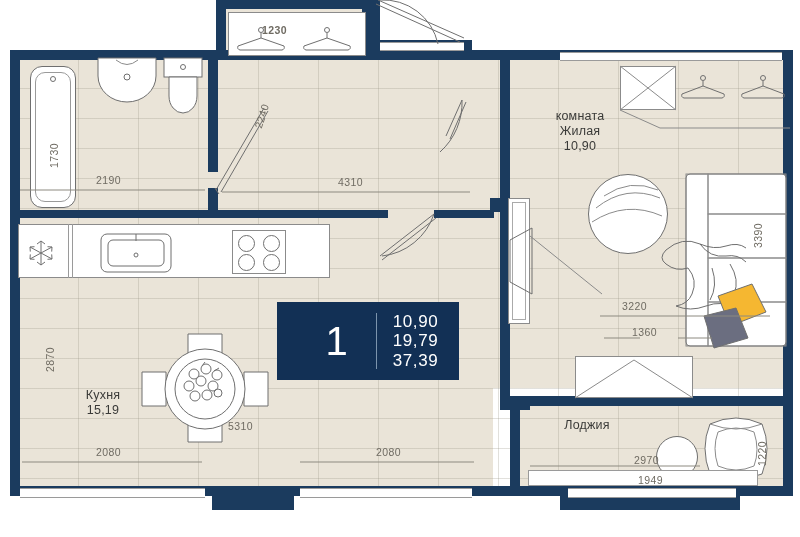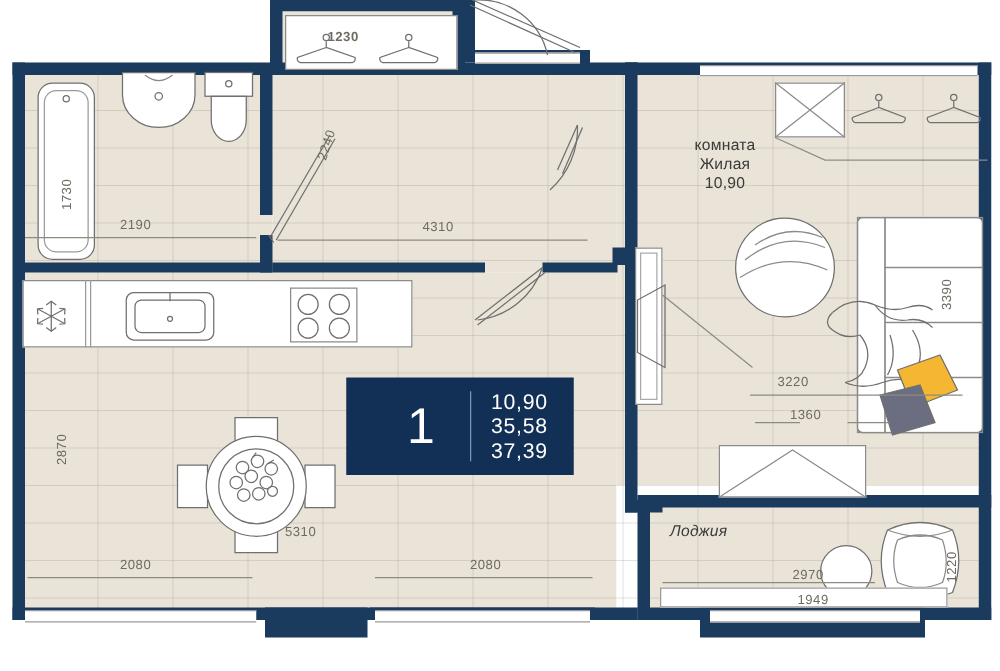--- a/index.html
+++ b/index.html
@@ -274,22 +274,26 @@
   <div class="white" style="left:528px;top:470px;width:230px;height:16px;border:1px solid #9a9a9a;box-sizing:border-box;"></div>
 
 
 
   <div class="lbl" style="left:500px;top:109px;width:160px;">
     <span class="n">комната</span>
     <span class="n">Жилая</span>
     <span class="n">10,90</span>
   </div>
 
-
-  <div class="lbl" style="left:494px;top:418px;width:130px;font-style:italic;">
+  <div class="lbl" style="left:48px;top:388px;width:110px;">
+    <span class="n">Кухня</span>
+    <span class="n">15,19</span>
+  </div>
+
+  <div class="lbl" style="left:522px;top:418px;width:130px;">
     <span class="n">Лоджия</span>
   </div>
 
   <div class="dim" style="left:262px;top:24px;font-weight:bold;">1230</div>
   <div class="dim v" style="left:48px;top:168px;">1730</div>
   <div class="dim" style="left:96px;top:174px;">2190</div>
   <div class="dim v" style="left:252px;top:126px;transform:rotate(-72deg);">2240</div>
   <div class="dim" style="left:338px;top:176px;">4310</div>
   <div class="dim v" style="left:44px;top:372px;">2870</div>
   <div class="dim" style="left:228px;top:420px;">5310</div>
@@ -312,18 +316,18 @@
       <path d="M604,338 L640,338 M678,338 L712,338"></path>
       <path d="M530,466 L700,466"></path>
     </g>
   </svg>
 
   <div id="card">
     <div class="rooms">1</div>
     <div class="sep"></div>
     <div class="areas">
       <div>10,90</div>
-      <div>35,58</div>
+      <div>19,79</div>
       <div>37,39</div>
     </div>
   </div>
 
 </div>
 
 </body></html>

